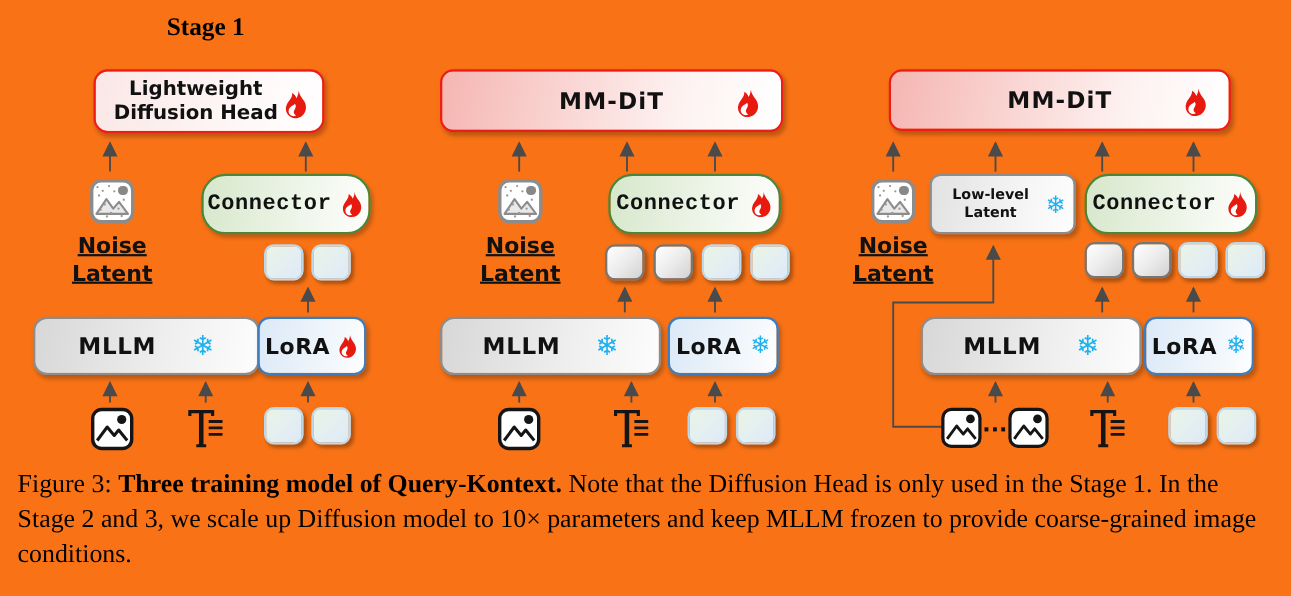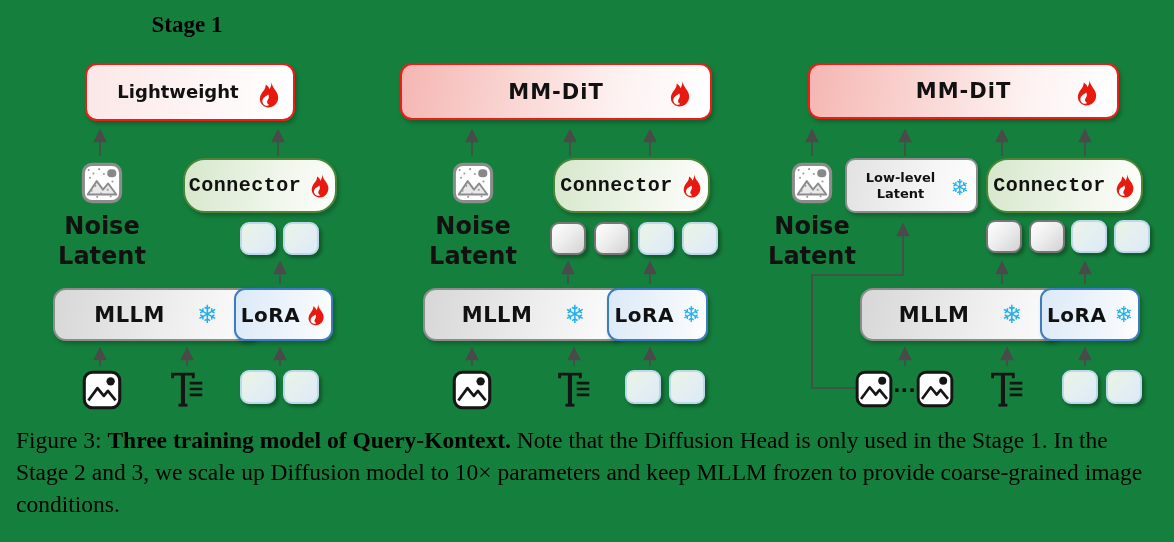--- a/index.html
+++ b/index.html
@@ -1,45 +1,45 @@
 <!DOCTYPE html>
 <html><head>
 <meta charset="utf-8">
 <style>
   html,body{margin:0;padding:0;background:#fff;}
-  .canvas{position:relative;width:1174px;height:542px;background:#15803d;overflow:hidden;
+  .canvas{position:relative;width:1174px;height:542px;background:#f97316;overflow:hidden;
           font-family:"DejaVu Sans",sans-serif;}
   .abs{position:absolute;}
   .overlay{position:absolute;left:0;top:0;pointer-events:none;z-index:1;}
   .stage-title{font-family:"Liberation Serif",serif;font-weight:bold;font-size:23px;
                text-align:center;width:140px;color:#000;z-index:2;}
   .box{position:absolute;z-index:2;display:flex;align-items:center;justify-content:center;
        box-sizing:border-box;box-shadow:2px 3px 4px rgba(0,0,0,0.25);color:#111;}
   .box .lbl{font-weight:600;letter-spacing:0.5px;}
   .head-box{border:2.5px solid #ee1c16;border-radius:12px;
             background:linear-gradient(100deg,#f5b6b2 0%,#fdf2f1 70%,#ffffff 100%);}
-  .head-box.light{background:linear-gradient(100deg,#fae7e6 0%,#fffbfb 80%,#ffffff 100%);}
+  .head-box.light{background:linear-gradient(100deg,#fae7e6 0%,#fffbfb 80%,#ffffff 100%);border-radius:13px;}
   .connector-box{border:2px solid #4c8539;border-radius:22px;
             background:linear-gradient(100deg,#d6e7cb 0%,#f3f8ef 70%,#fefefc 100%);font-family:Liberation Mono, monospace;}
   .encoder-box{border:2px solid #8c8c8c;border-radius:10px;
             background:linear-gradient(100deg,#e2e2e2 0%,#f7f7f7 70%,#fdfdfd 100%);}
   .mllm-box{border:2px solid #8c8c8c;border-radius:13px;
-            background:linear-gradient(100deg,#d7d7d7 0%,#efefef 60%,#fdfdfd 100%);margin-left:23px;}
+            background:linear-gradient(100deg,#d7d7d7 0%,#efefef 60%,#fdfdfd 100%);}
   .lora-box{border:2.5px solid #3d7dbf;border-radius:11px;
             background:linear-gradient(100deg,#dbe9f7 0%,#f2f7fc 70%,#fefefe 100%);}
   .two-line{text-align:center;line-height:1.2;font-size:18px;font-weight:600;}
   .sf{color:#1fb0ee;font-size:25px;line-height:1;font-weight:400;}
   .sf.small{font-size:22px;}
   .flame{width:21px;height:26px;}
   .flame.big{width:23px;height:28px;}
   .token{position:absolute;z-index:2;width:36px;height:33px;border-radius:9px;
          box-shadow:2.5px 3px 3.5px rgba(0,0,0,0.3);box-sizing:border-box;}
   .token.green{border:2px solid #bdd8e9;background:linear-gradient(135deg,#eaf4e4 0%,#e3eef3 60%,#ddeaf6 100%);}
   .token.gray{border:2px solid #767676;background:linear-gradient(135deg,#ffffff 0%,#ececec 50%,#d2d2d2 100%);}
-  .noise-label{z-index:2;text-align:center;font-size:24px;font-weight:600;line-height:1.25;color:#111;}
+  .noise-label{z-index:2;text-align:center;font-size:20px;font-weight:600;line-height:1.25;color:#111;text-decoration:underline;}
   .ellipsis{z-index:2;font-size:20px;font-weight:700;color:#111;}
   .caption{z-index:2;font-family:"Liberation Serif",serif;font-size:23.5px;line-height:1.37;
            color:#000;text-align:left;}
   .icon-svg{display:block;}
 </style>
 </head>
 <body>
 
 <div class="canvas">
 
@@ -115,20 +115,21 @@
       <path d="M1085 366 V348" marker-end="url(#ah)"></path>
       <path d="M856 388 H812 V275 H903 V224" marker-end="url(#ah)"></path>
     </g>
   </svg>
 
   <div class="abs stage-title" style="left:117px;top:12px;">Stage 1</div>
 
   <div class="box head-box light" style="left:85px;top:63px;width:210px;height:58px;">
     <div class="two-line" style="padding-right:24px;">
       <span>Lightweight</span><br>
+      <span>Diffusion Head</span>
     </div>
     <svg class="flame big icon-svg" style="position:absolute;right:12px;top:16px;">
         <use href="#sym-flame"></use>
       </svg>
   </div>
 
   <div class="box connector-box" style="left:183px;top:158px;width:154px;height:55px;gap:9px;">
     <span class="lbl" style="font-size:20px;">Connector</span>
     <svg class="flame icon-svg">
         <use href="#sym-flame"></use>

